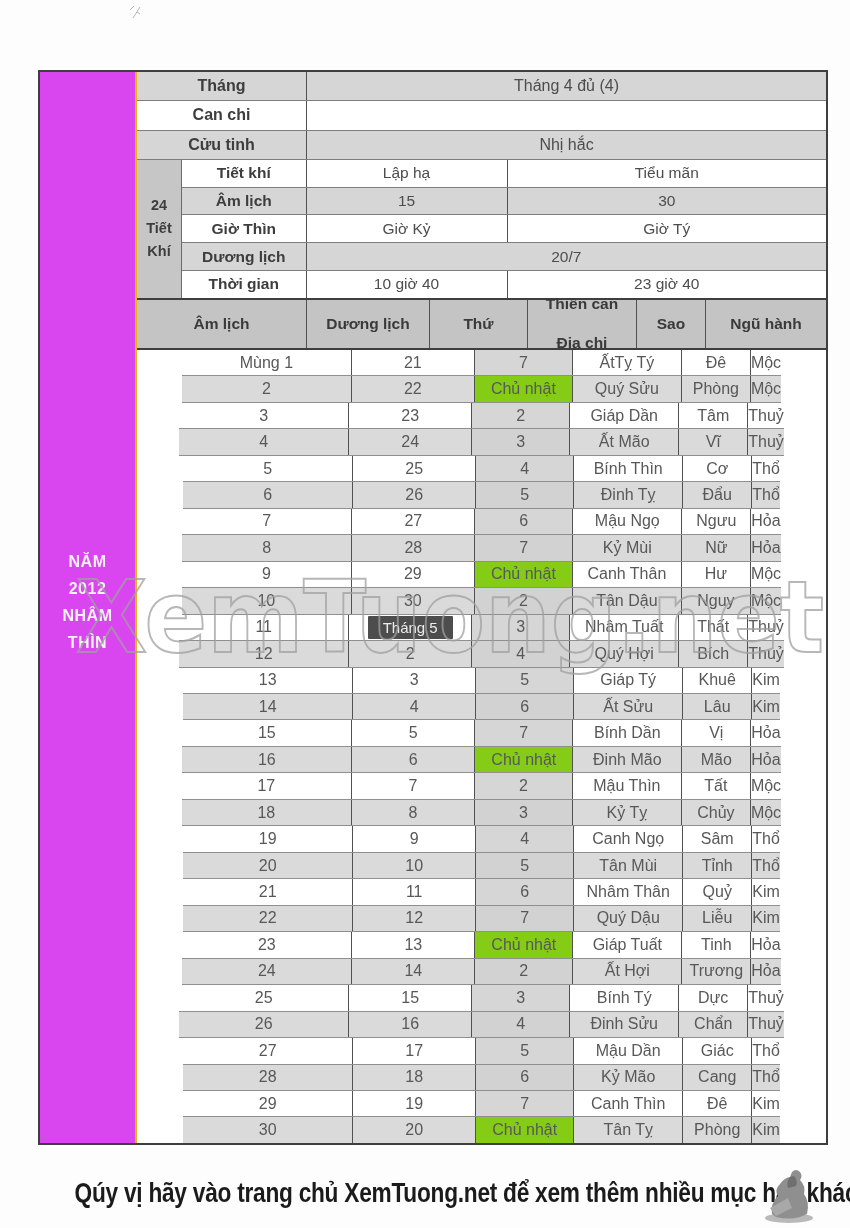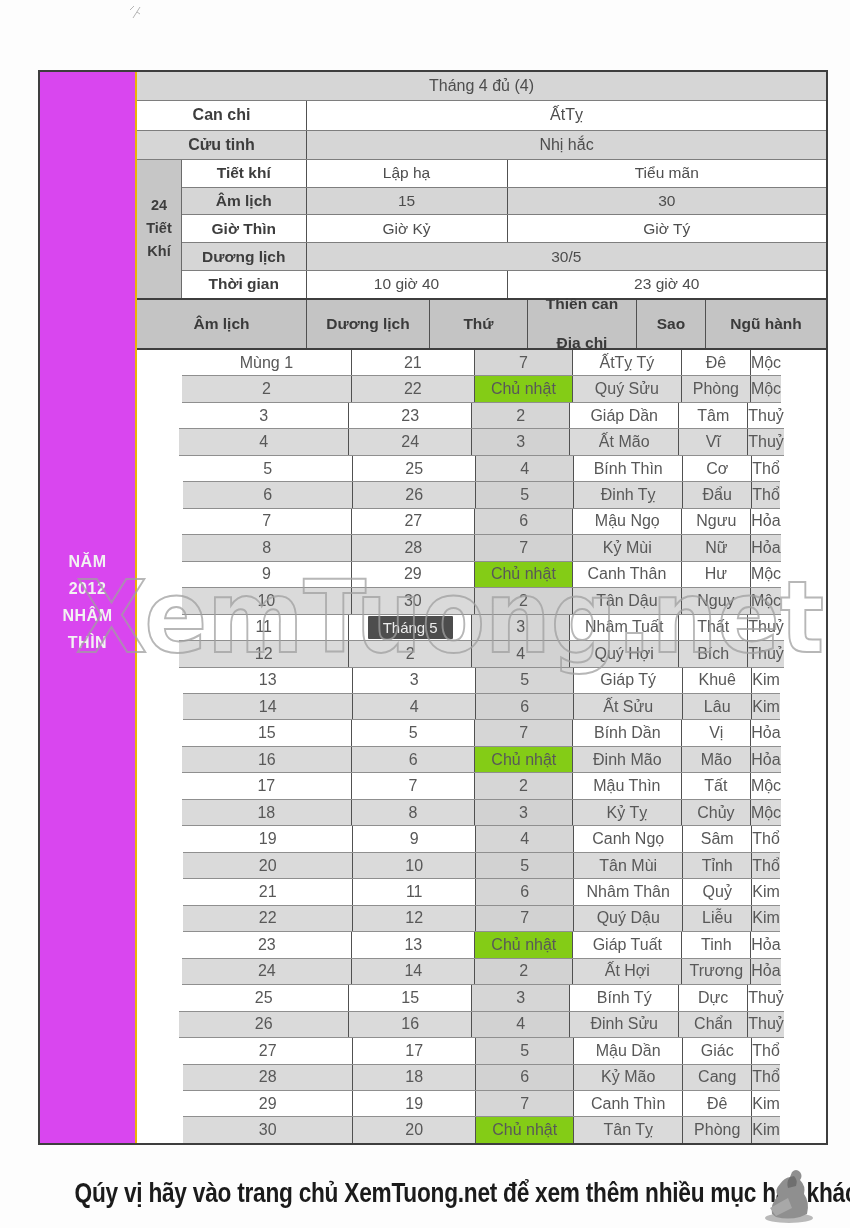--- a/index.html
+++ b/index.html
@@ -95,25 +95,25 @@
         <div>2012</div>
         <div>NHÂM</div>
         <div>THÌN</div>
       </div>
     </div>
 
     <div class="content">
 
       <div>
         <div class="mi-row">
+          <div class="cellc mi-label">Tháng</div>
           <div class="cellc mi-value">Tháng 4 đủ (4)</div>
         </div>
         <div class="mi-row">
           <div class="cellc mi-label">Can chi</div>
-          <div class="cellc mi-value">ẤtTỵ</div>
         </div>
         <div class="mi-row">
           <div class="cellc mi-label">Cửu tinh</div>
           <div class="cellc mi-value">Nhị hắc</div>
         </div>
       </div>
 
       <div class="tk-section">
         <div class="tk-group">
           <div>24</div>
@@ -131,21 +131,21 @@
             <div class="cellc tk-col1">15</div>
             <div class="cellc tk-col2">30</div>
           </div>
           <div class="tk-row">
             <div class="cellc tk-label">Giờ Thìn</div>
             <div class="cellc tk-col1">Giờ Kỷ</div>
             <div class="cellc tk-col2">Giờ Tý</div>
           </div>
           <div class="tk-row">
             <div class="cellc tk-label">Dương lịch</div>
-            <div class="cellc tk-col2">30/5</div>
+            <div class="cellc tk-col2">20/7</div>
           </div>
           <div class="tk-row">
             <div class="cellc tk-label">Thời gian</div>
             <div class="cellc tk-col1">10 giờ 40</div>
             <div class="cellc tk-col2">23 giờ 40</div>
           </div>
         </div>
       </div>
 
       <div class="mt-header">

